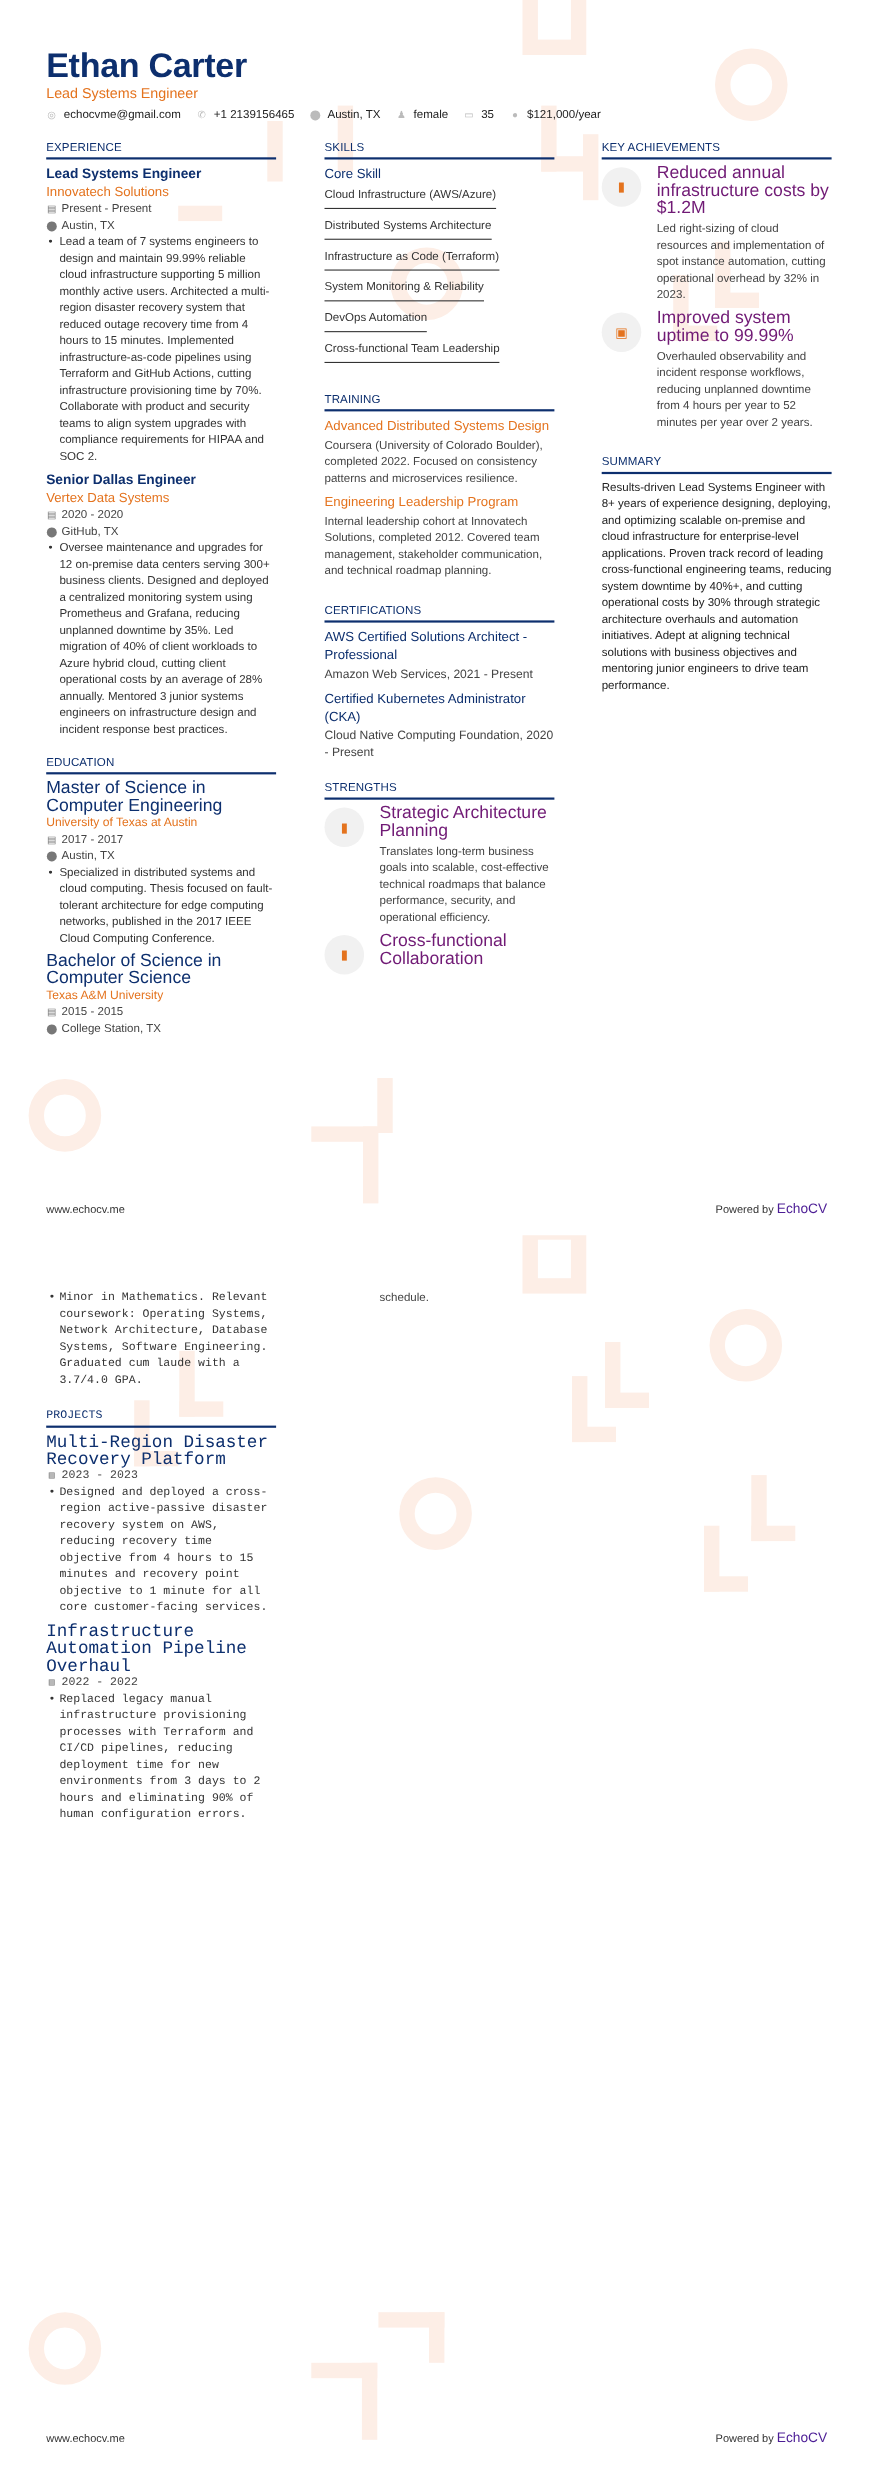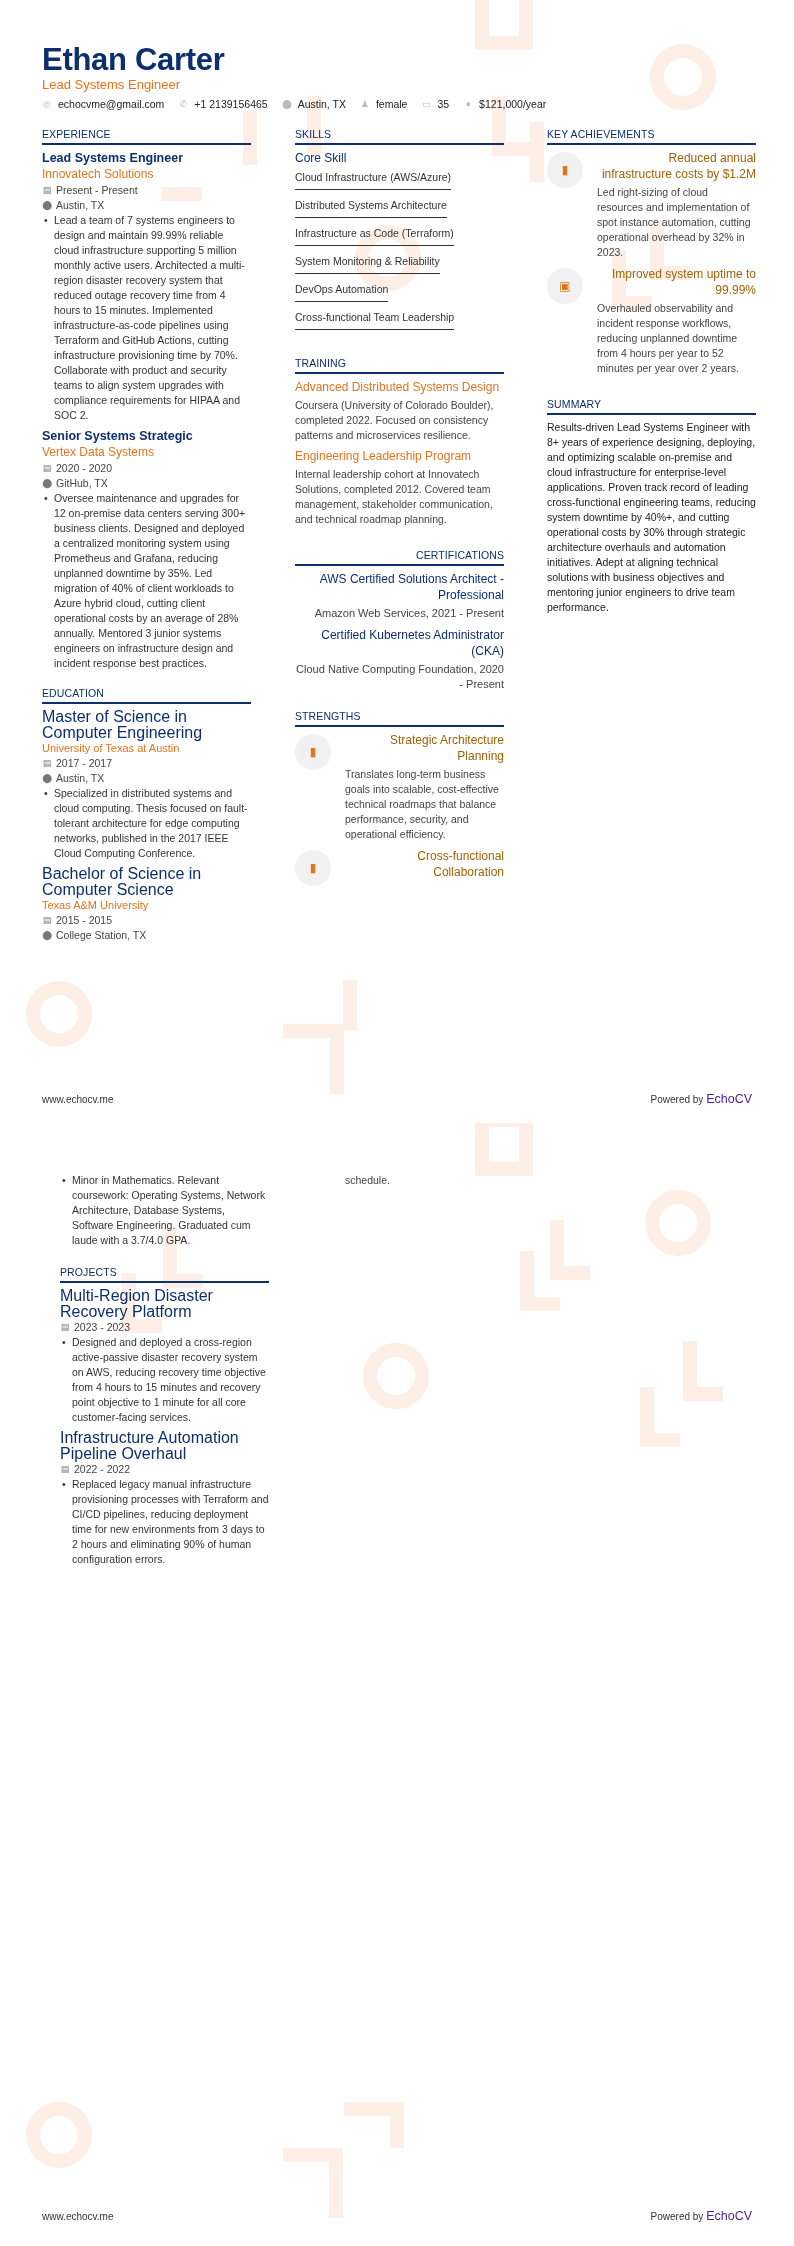--- a/index.html
+++ b/index.html
@@ -49,21 +49,21 @@
   .tr-title { font-size: 12px; color: #e4731e; line-height: 16px; margin-bottom: 3px; }
   .tr-desc { font-size: 10.5px; color: #444; line-height: 15px; margin-bottom: 5px; }
 
   .cert-title { font-size: 12px; color: #0d2f6e; line-height: 16px; margin-bottom: 3px; }
   .cert-desc { font-size: 11px; color: #444; line-height: 15px; margin-bottom: 6px; }
 
   .ico-item { display: flex; gap: 14px; margin-bottom: 6px; }
   .ico-circle { flex: 0 0 36px; height: 36px; border-radius: 50%; background: #f1f1f1; display: flex; align-items: center; justify-content: center; margin-top: 2px; }
   .ico-circle span { color: #e4731e; font-size: 12px; line-height: 1; }
   .ico-body { flex: 1; }
-  .ico-title { font-size: 12px; color: #a16207; line-height: 16px; margin-bottom: 3px; text-align: right; }
+  .ico-title { font-size: 16px; color: #701a75; line-height: 16px; margin-bottom: 3px; }
   .ico-desc { font-size: 10.5px; color: #444; line-height: 15px; }
 
   .summary { font-size: 10.5px; color: #222; line-height: 15px; }
 
   .footer { position: absolute; left: 42px; right: 42px; font-size: 10px; color: #333; display: flex; justify-content: space-between; align-items: baseline; z-index: 1; }
   .footer .brand { font-size: 12.5px; color: #4c1d95; }
   .f1 { top: 1092px; }
   .f2 { top: 1086px; }
 </style>
 </head>
@@ -131,21 +131,21 @@
               <span>Present - Present</span>
             </div>
           <div class="meta">
               <span class="mi">⬤</span>
               <span>Austin, TX</span>
             </div>
           <div class="bullet">Lead a team of 7 systems engineers to design and maintain 99.99% reliable cloud infrastructure supporting 5 million monthly active users. Architected a multi-region disaster recovery system that reduced outage recovery time from 4 hours to 15 minutes. Implemented infrastructure-as-code pipelines using Terraform and GitHub Actions, cutting infrastructure provisioning time by 70%. Collaborate with product and security teams to align system upgrades with compliance requirements for HIPAA and SOC 2.</div>
         </div>
 
         <div>
-          <div class="job-title">Senior Systems Strategic</div>
+          <div class="job-title">Senior Dallas Engineer</div>
           <div class="job-company">Vertex Data Systems</div>
           <div class="meta">
               <span class="mi">▤</span>
               <span>2020 - 2020</span>
             </div>
           <div class="meta">
               <span class="mi">⬤</span>
               <span>GitHub, TX</span>
             </div>
           <div class="bullet">Oversee maintenance and upgrades for 12 on-premise data centers serving 300+ business clients. Designed and deployed a centralized monitoring system using Prometheus and Grafana, reducing unplanned downtime by 35%. Led migration of 40% of client workloads to Azure hybrid cloud, cutting client operational costs by an average of 28% annually. Mentored 3 junior systems engineers on infrastructure design and incident response best practices.</div>
@@ -195,21 +195,21 @@
       </div>
 
       <div class="sec" style="margin-bottom:22px;">
         <div class="sec-h">TRAINING</div>
         <div class="tr-title">Advanced Distributed Systems Design</div>
         <div class="tr-desc">Coursera (University of Colorado Boulder), completed 2022. Focused on consistency patterns and microservices resilience.</div>
         <div class="tr-title">Engineering Leadership Program</div>
         <div class="tr-desc">Internal leadership cohort at Innovatech Solutions, completed 2012. Covered team management, stakeholder communication, and technical roadmap planning.</div>
       </div>
 
-      <div class="sec" style="margin-bottom:18px;text-align:right;">
+      <div class="sec" style="margin-bottom:18px;">
         <div class="sec-h">CERTIFICATIONS</div>
         <div class="cert-title">AWS Certified Solutions Architect - Professional</div>
         <div class="cert-desc">Amazon Web Services, 2021 - Present</div>
         <div class="cert-title">Certified Kubernetes Administrator (CKA)</div>
         <div class="cert-desc">Cloud Native Computing Foundation, 2020 - Present</div>
       </div>
 
       <div class="sec">
         <div class="sec-h">STRENGTHS</div>
         <div class="ico-item">
@@ -284,21 +284,21 @@
   <div class="deco ell-v" style="left:683px; top:264px; width:40px; height:14px;"></div>
   <div class="deco ell-v" style="left:640px; top:264px; width:14px; height:60px;"></div>
   <div class="deco ell-v" style="left:640px; top:310px; width:40px; height:14px;"></div>
   <div class="deco ring" style="left:26px; top:979px; width:66px; height:66px;"></div>
   <div class="deco ell-v" style="left:283px; top:1025px; width:60px; height:14px;"></div>
   <div class="deco ell-v" style="left:329px; top:1025px; width:14px; height:70px;"></div>
   <div class="deco ell-v" style="left:344px; top:979px; width:60px; height:14px;"></div>
   <div class="deco ell-v" style="left:390px; top:979px; width:14px; height:46px;"></div>
 
   <div class="content">
-    <div class="col" style="left:60px; top:50px; width:209px;">
+    <div class="col" style="left:42px; top:50px; width:209px;font-family:Liberation Mono, monospace;">
       <div class="bullet" style="margin-bottom:18px;">Minor in Mathematics. Relevant coursework: Operating Systems, Network Architecture, Database Systems, Software Engineering. Graduated cum laude with a 3.7/4.0 GPA.</div>
 
       <div class="sec">
         <div class="sec-h">PROJECTS</div>
         <div>
           <div class="edu-title">Multi-Region Disaster Recovery Platform</div>
           <div class="meta">
               <span class="mi">▤</span>
               <span>2023 - 2023</span>
             </div>

